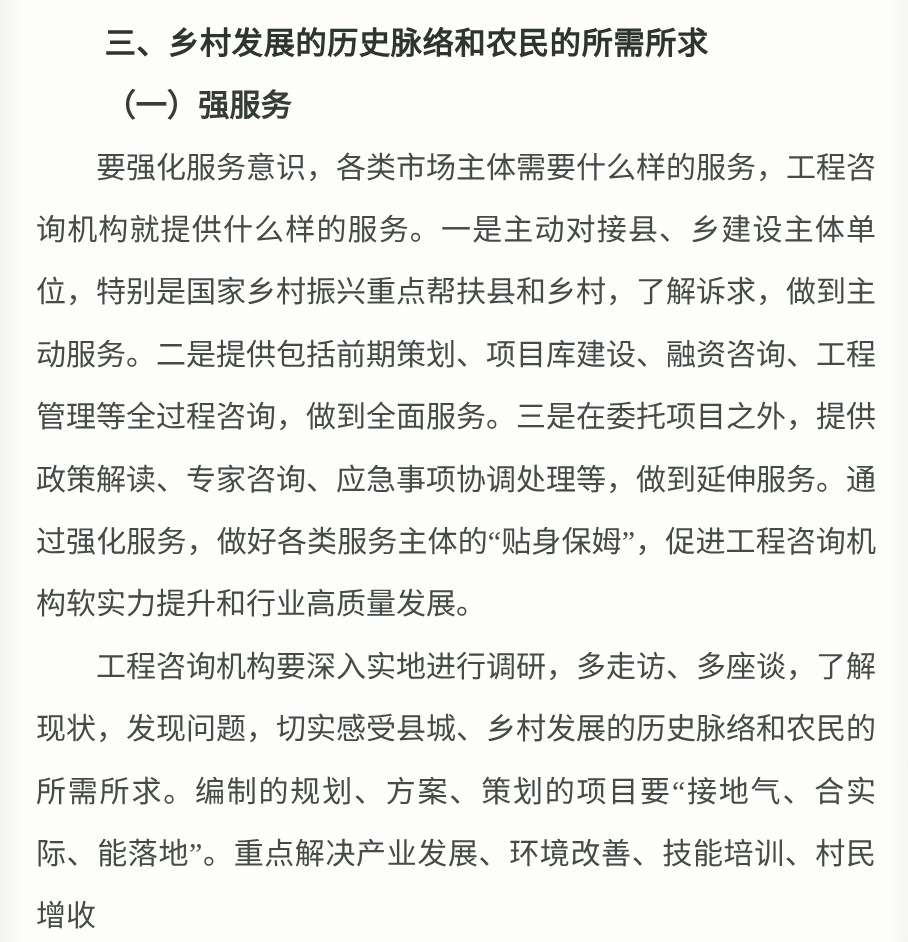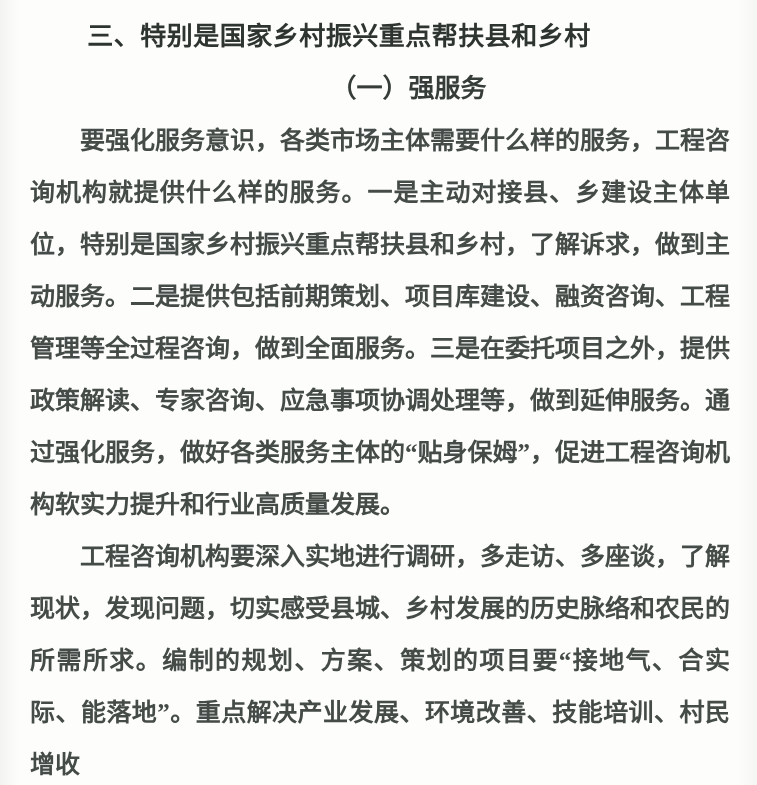--- a/index.html
+++ b/index.html
@@ -35,38 +35,37 @@
     line-height: 52px;
     text-align: left;
   }
   .subheading {
     margin: 0;
     font-size: 26px;
     font-weight: bold;
     color: #363d38;
     text-indent: 2.2em;
     line-height: 52px;
-    text-align: center;
+    text-align: left;
   }
   .para {
     margin: 0;
     text-indent: 2em;
     line-height: 52px;
-    font-weight: bold;
   }
   section {
     margin: 0;
     padding: 0;
   }
 </style>
 </head>
 <body>
 
 <main class="page">
-  <h1 class="heading">三、特别是国家乡村振兴重点帮扶县和乡村</h1>
+  <h1 class="heading">三、乡村发展的历史脉络和农民的所需所求</h1>
 
   <section>
     <h2 class="subheading">（一）强服务</h2>
     <p class="para">要强化服务意识，各类市场主体需要什么样的服务，工程咨询机构就提供什么样的服务。一是主动对接县、乡建设主体单位，特别是国家乡村振兴重点帮扶县和乡村，了解诉求，做到主动服务。二是提供包括前期策划、项目库建设、融资咨询、工程管理等全过程咨询，做到全面服务。三是在委托项目之外，提供政策解读、专家咨询、应急事项协调处理等，做到延伸服务。通过强化服务，做好各类服务主体的“贴身保姆”，促进工程咨询机构软实力提升和行业高质量发展。</p>
   </section>
 
   <section>
     <p class="para">工程咨询机构要深入实地进行调研，多走访、多座谈，了解现状，发现问题，切实感受县城、乡村发展的历史脉络和农民的所需所求。编制的规划、方案、策划的项目要“接地气、合实际、能落地”。重点解决产业发展、环境改善、技能培训、村民增收</p>
   </section>
 </main>

